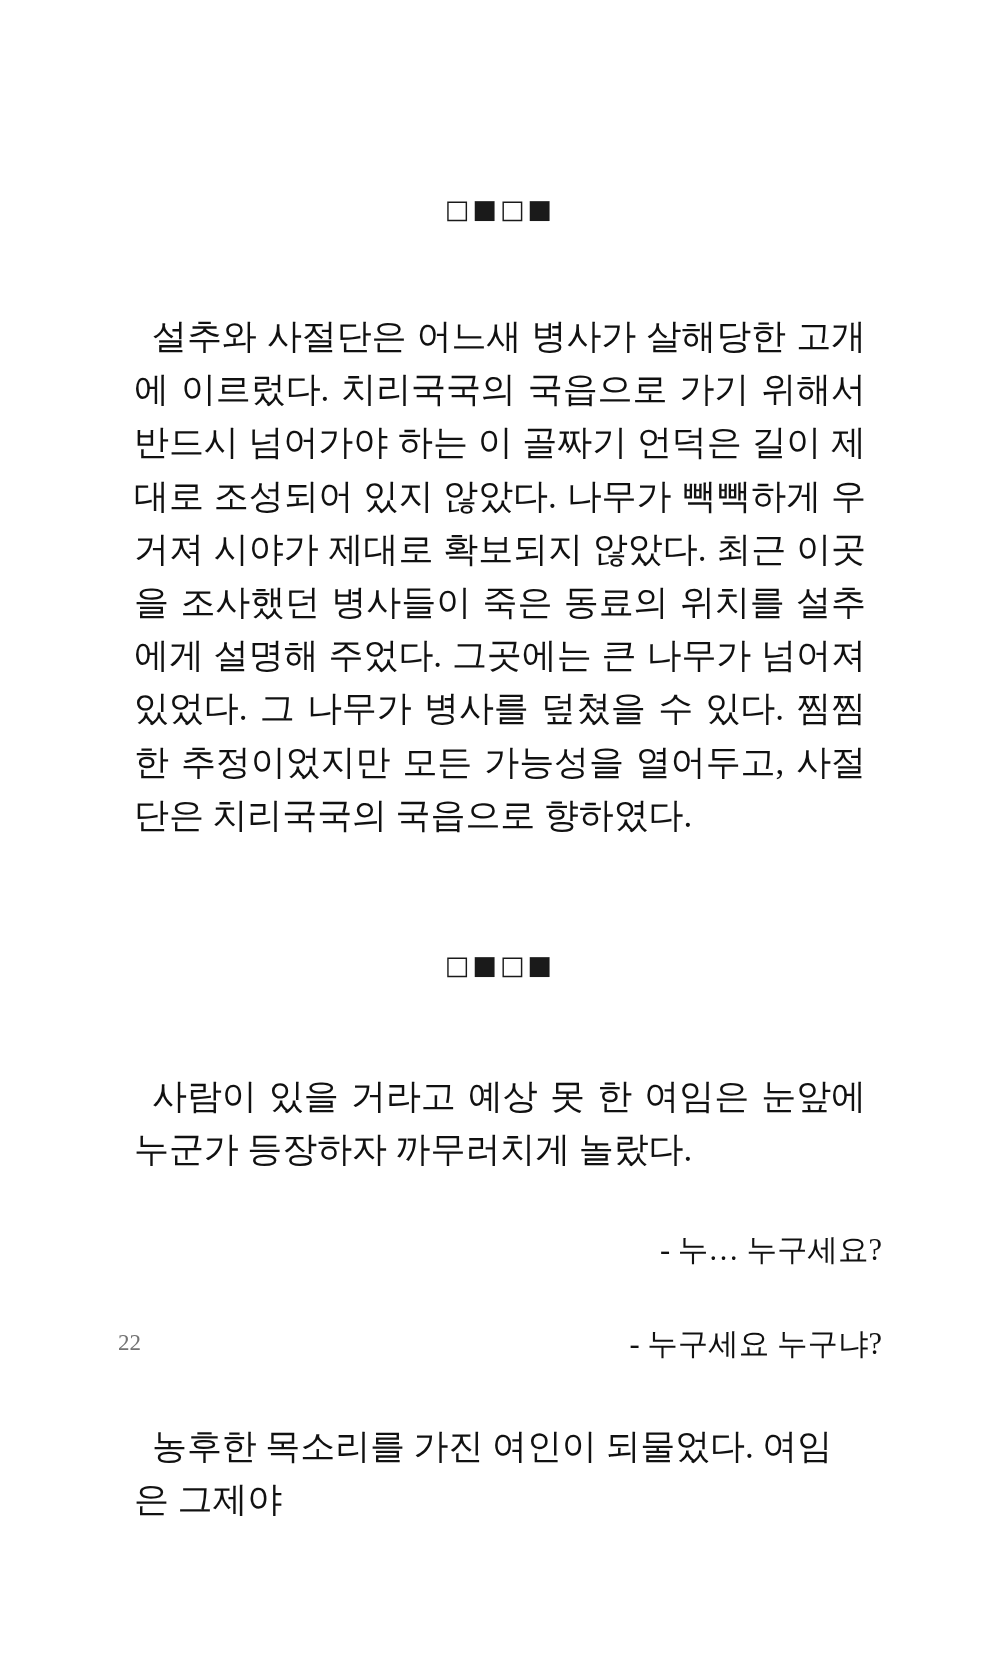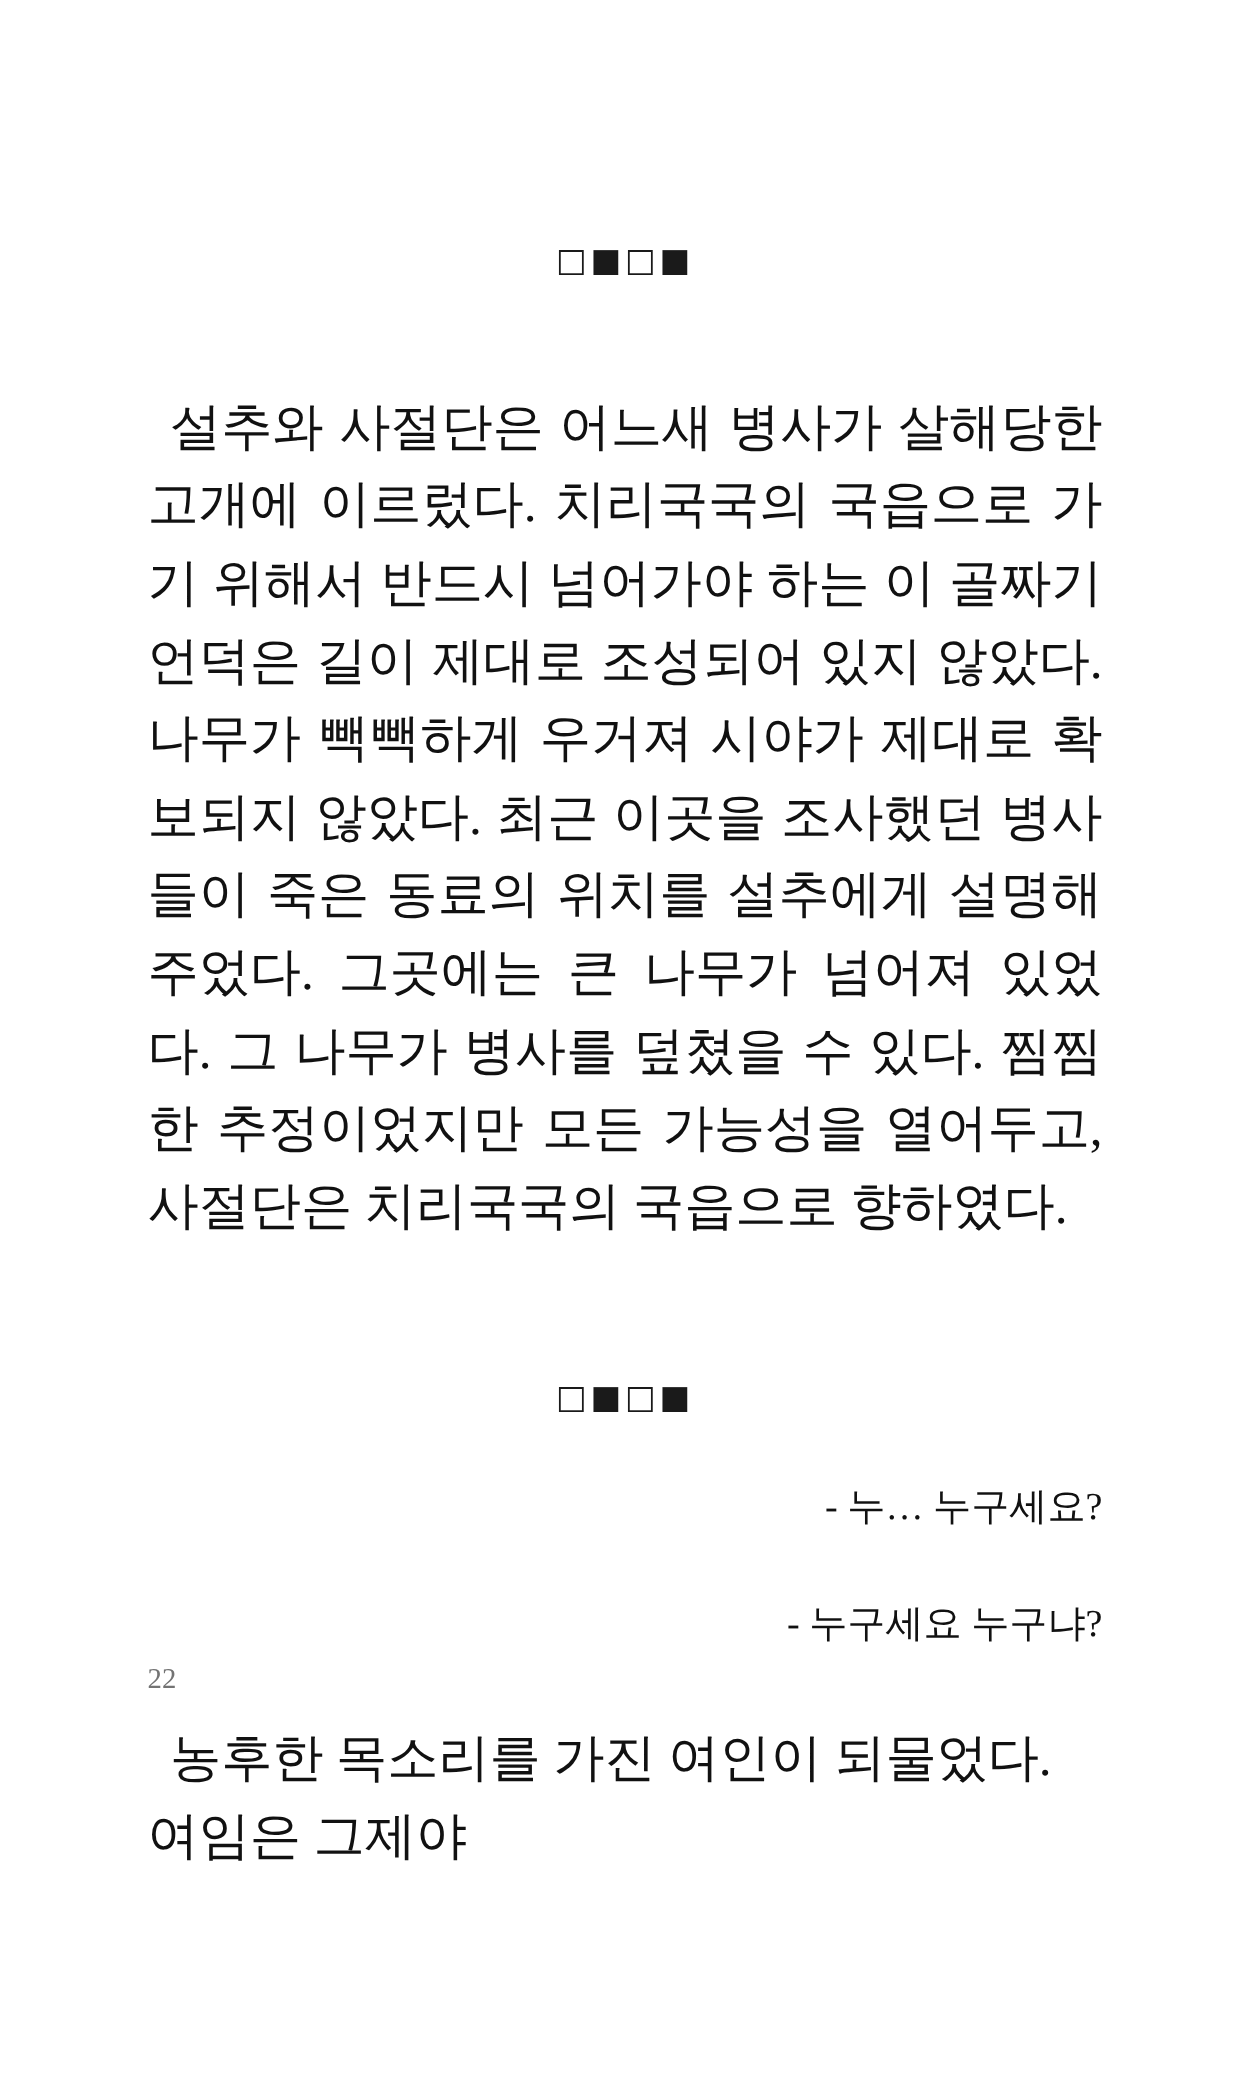--- a/index.html
+++ b/index.html
@@ -31,26 +31,26 @@
     text-align: center;
     font-size: 26px;
     letter-spacing: 3px;
     color: #1a1a1a;
     font-family: "DejaVu Sans", sans-serif;
     line-height: 1;
   }
   .divider-1 { margin-top: 196px; }
   .divider-2 { margin-top: 110px; }
   .para {
-    font-size: 41px;
+    font-size: 35px;
     line-height: 1.52;
     text-align: justify;
     text-justify: inter-character;
     letter-spacing: -0.1px;
-    margin: 0;
+    margin: 16px;
   }
   .para-indent {
     text-indent: 18px;
   }
   .para-body-1 {
     margin-top: 88px;
   }
   .para-body-2 {
     margin-top: 92px;
   }
@@ -82,20 +82,21 @@
 
 <div class="page">
   <div class="content">
 
     <div class="divider divider-1">□■□■</div>
 
     <p class="para para-indent para-body-1">설추와 사절단은 어느새 병사가 살해당한 고개에 이르렀다. 치리국국의 국읍으로 가기 위해서 반드시 넘어가야 하는 이 골짜기 언덕은 길이 제대로 조성되어 있지 않았다. 나무가 빽빽하게 우거져 시야가 제대로 확보되지 않았다. 최근 이곳을 조사했던 병사들이 죽은 동료의 위치를 설추에게 설명해 주었다. 그곳에는 큰 나무가 넘어져 있었다. 그 나무가 병사를 덮쳤을 수 있다. 찜찜한 추정이었지만 모든 가능성을 열어두고, 사절단은 치리국국의 국읍으로 향하였다.</p>
 
     <div class="divider divider-2">□■□■</div>
 
+    <p class="para para-indent para-body-2">사람이 있을 거라고 예상 못 한 여임은 눈앞에 누군가 등장하자 까무러치게 놀랐다.</p>
 
     <p class="dialogue dlg-1">- 누… 누구세요?</p>
 
     <p class="dialogue dlg-2">- 누구세요 누구냐?</p>
 
     <p class="para para-indent para-body-3">농후한 목소리를 가진 여인이 되물었다. 여임은 그제야</p>
 
   </div>
 
   <div class="page-number">22</div>

